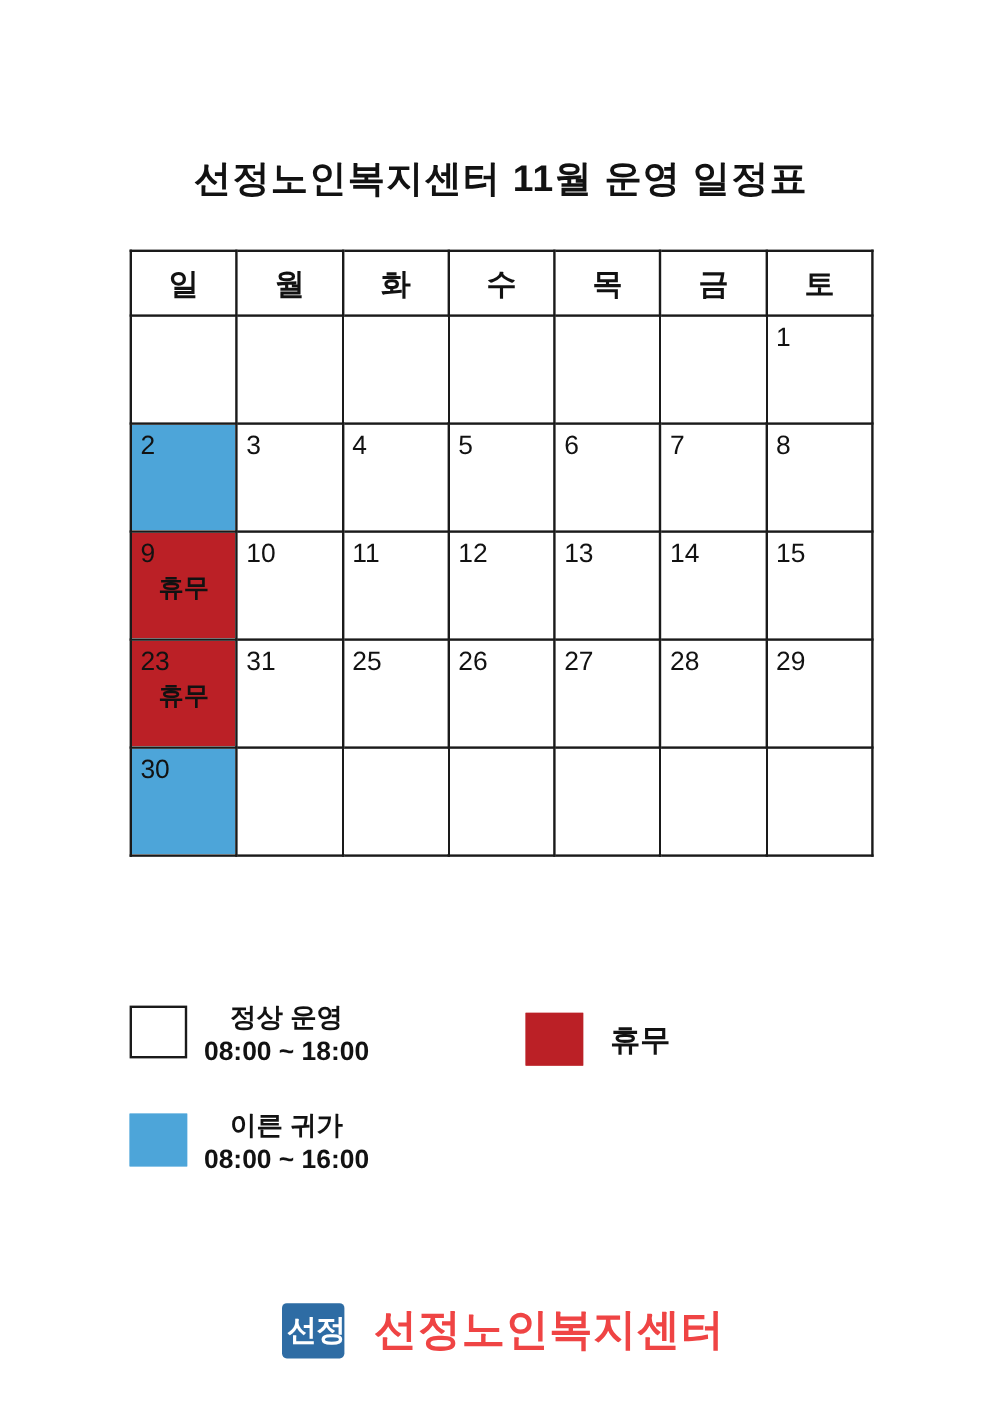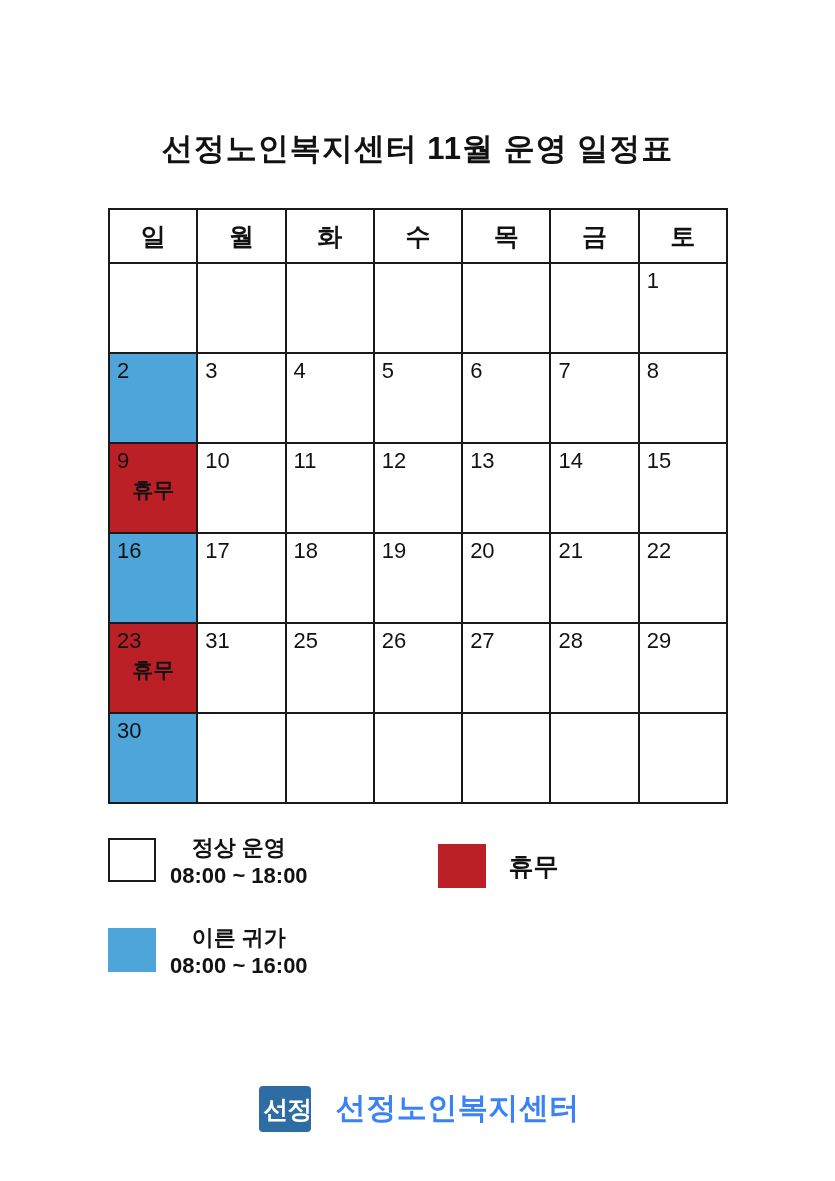--- a/index.html
+++ b/index.html
@@ -177,23 +177,23 @@
     text-align: right;
     color: #ffffff;
     font-size: 25px;
     font-weight: bold;
     letter-spacing: -1px;
   }
   .logo-text {
     display: inline-block;
     vertical-align: middle;
     margin-left: 14px;
-    font-size: 30px;
-    font-weight: bold;
-    color: #3b82f6;
+    font-size: 36px;
+    font-weight: bold;
+    color: #ef4444;
     letter-spacing: 0.5px;
   }
 </style>
 </head>
 <body>
 
 <div class="page">
 
   <div class="title">선정노인복지센터 11월 운영 일정표</div>
 
@@ -263,43 +263,20 @@
               <div class="daynum">13</div>
             </td>
             <td>
               <div class="daynum">14</div>
             </td>
             <td>
               <div class="daynum">15</div>
             </td>
           </tr>
           <tr>
-            <td class="blue">
-              <div class="daynum">16</div>
-            </td>
-            <td>
-              <div class="daynum">17</div>
-            </td>
-            <td>
-              <div class="daynum">18</div>
-            </td>
-            <td>
-              <div class="daynum">19</div>
-            </td>
-            <td>
-              <div class="daynum">20</div>
-            </td>
-            <td>
-              <div class="daynum">21</div>
-            </td>
-            <td>
-              <div class="daynum">22</div>
-            </td>
-          </tr>
-          <tr>
             <td class="red">
               <div class="daynum">23</div>
               <div class="note">휴무</div>
             </td>
             <td>
               <div class="daynum">31</div>
             </td>
             <td>
               <div class="daynum">25</div>
             </td>

